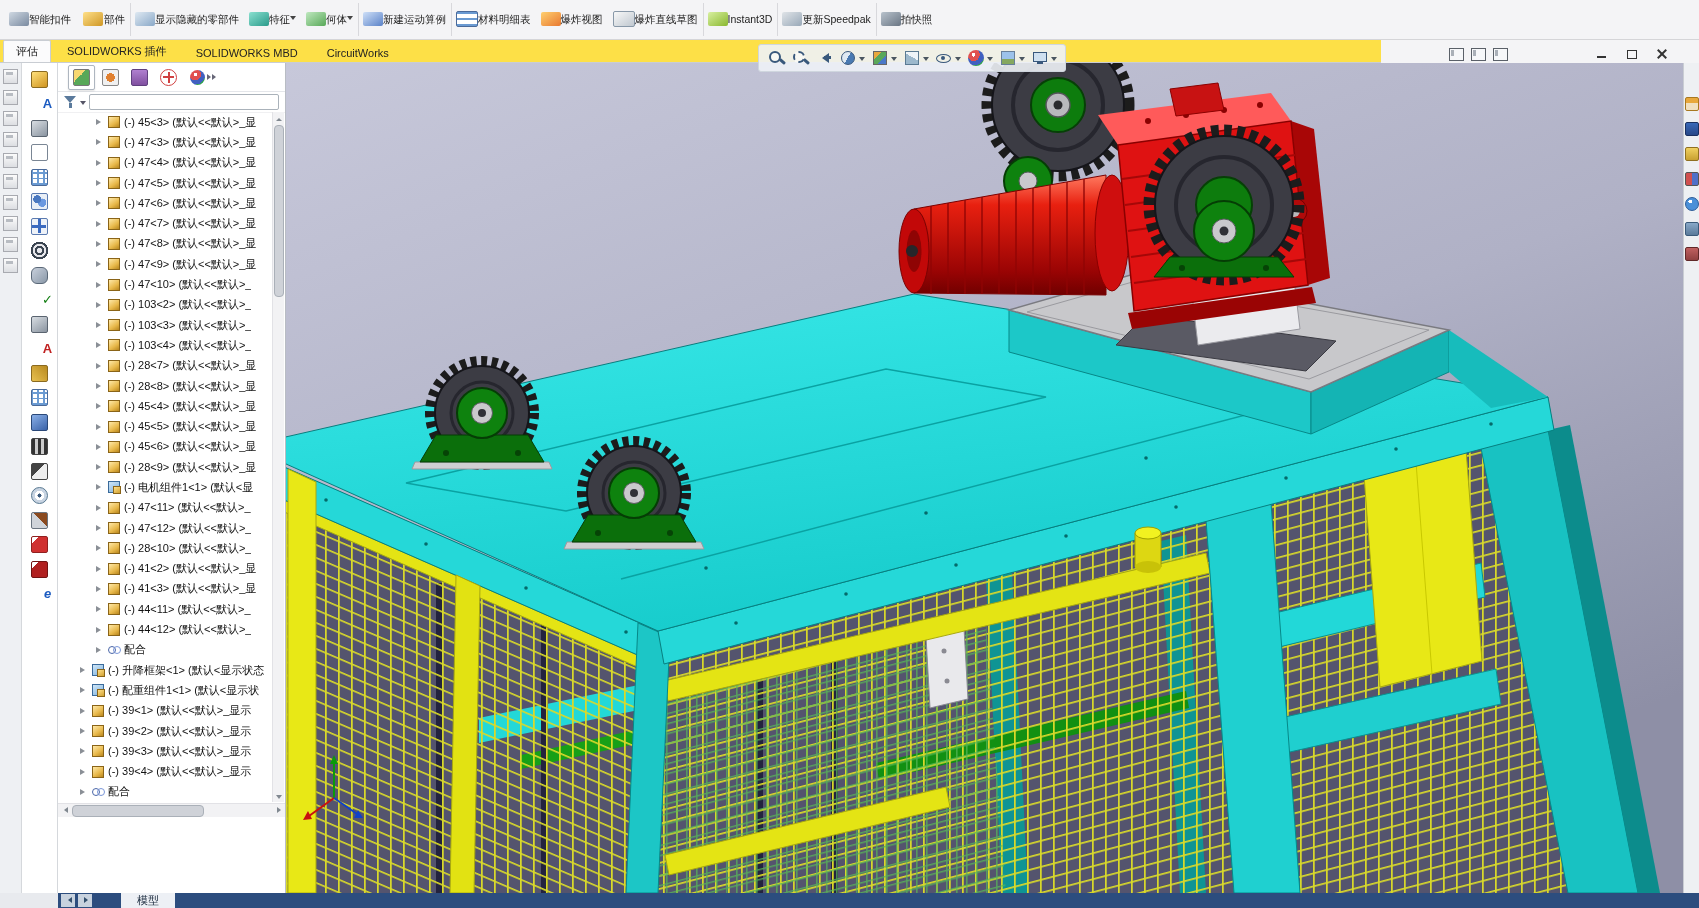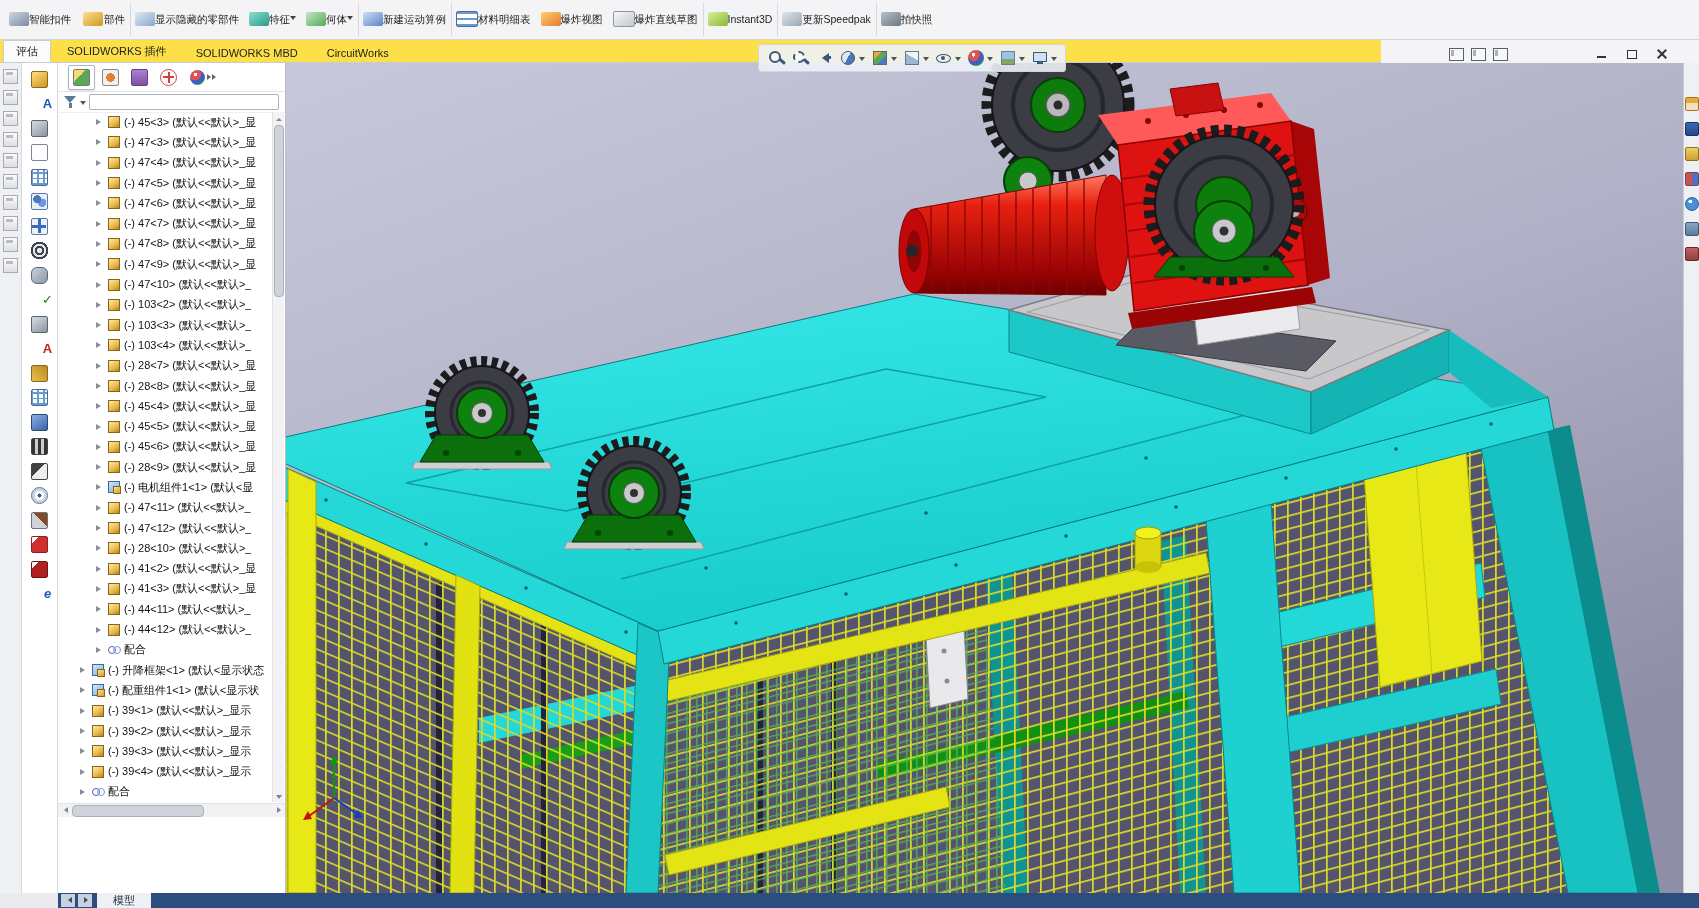--- a/index.html
+++ b/index.html
@@ -911,19 +911,19 @@
 
       <div class="rs-item r-scene"></div>
 
       <div class="rs-item r-props"></div>
     </div>
 
   <div class="bottombar">
     <div class="bb-pad"></div>
     <div class="bb-nav prev"></div>
     <div class="bb-nav next"></div>
-    <div style="display:flex;align-items:center;">
+    <div style="display:flex;align-items:center;margin-left:24px;">
 
         <div class="bb-tab">模型</div>
       </div>
   </div>
 
 </div>
 
 </body></html>

